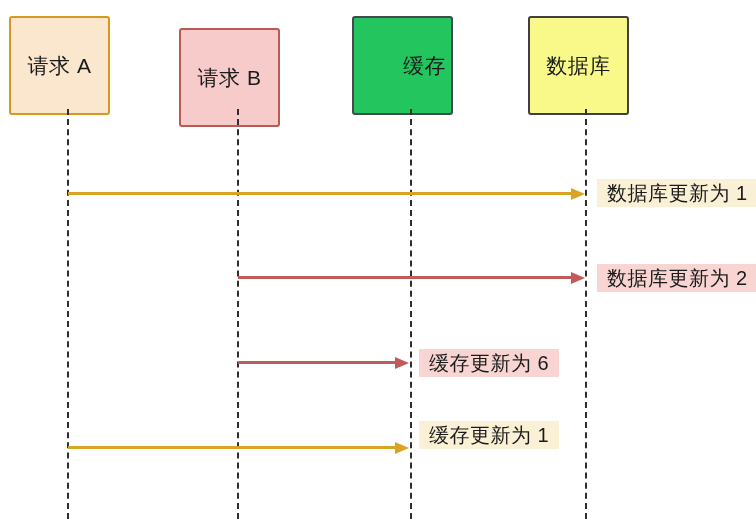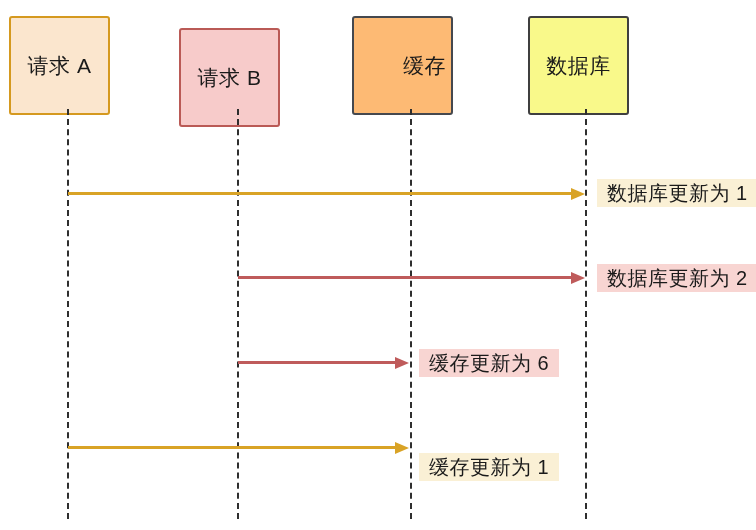--- a/index.html
+++ b/index.html
@@ -20,21 +20,21 @@
     width: 101px; height: 99px;
     border-radius: 3px;
     border: 2px solid #000;
     display: flex; align-items: center; justify-content: center;
     font-size: 21px;
     letter-spacing: 0.5px;
     box-sizing: border-box;
   }
   .actor-a     { left: 9px;   background: #FBE6CE; border-color: #D5991F; }
   .actor-b     { left: 179px; background: #F7CBCA; border-color: #BA5A56; margin-top: 12px; }
-  .actor-cache { left: 352px; background: #fdba74; border-color: #45484E; padding-left: 44px; }
+  .actor-cache { left: 352px; background: #22c55e; border-color: #45484E; padding-left: 44px; }
   .actor-db    { left: 528px; background: #F9F98A; border-color: #3F3F3F; align-items: center; }
 
   
   .lifeline {
     position: absolute;
     top: 109px; height: 410px; width: 0;
     border-left: 2px dashed #2e2e2e;
   }
   .lifeline-a     { left: 67px; }
   .lifeline-b     { left: 237px; }
@@ -67,21 +67,21 @@
     padding: 0 10px;
     font-size: 20px;
     letter-spacing: 0.5px;
     white-space: nowrap;
   }
   .bg-cream { background: #FAF0D5; }
   .bg-pink  { background: #F8D5D2; }
   .label-1 { left: 597px; top: 179px; }
   .label-2 { left: 597px; top: 264px; }
   .label-3 { left: 419px; top: 349px; }
-  .label-4 { left: 419px; top: 453px; text-align: right; }
+  .label-4 { left: 419px; top: 421px; text-align: right; }
 </style>
 </head>
 <body>
 
 <div class="stage">
 
   <div class="actor actor-a">
     <span>请求 A</span>
   </div>
   <div class="actor actor-b">

